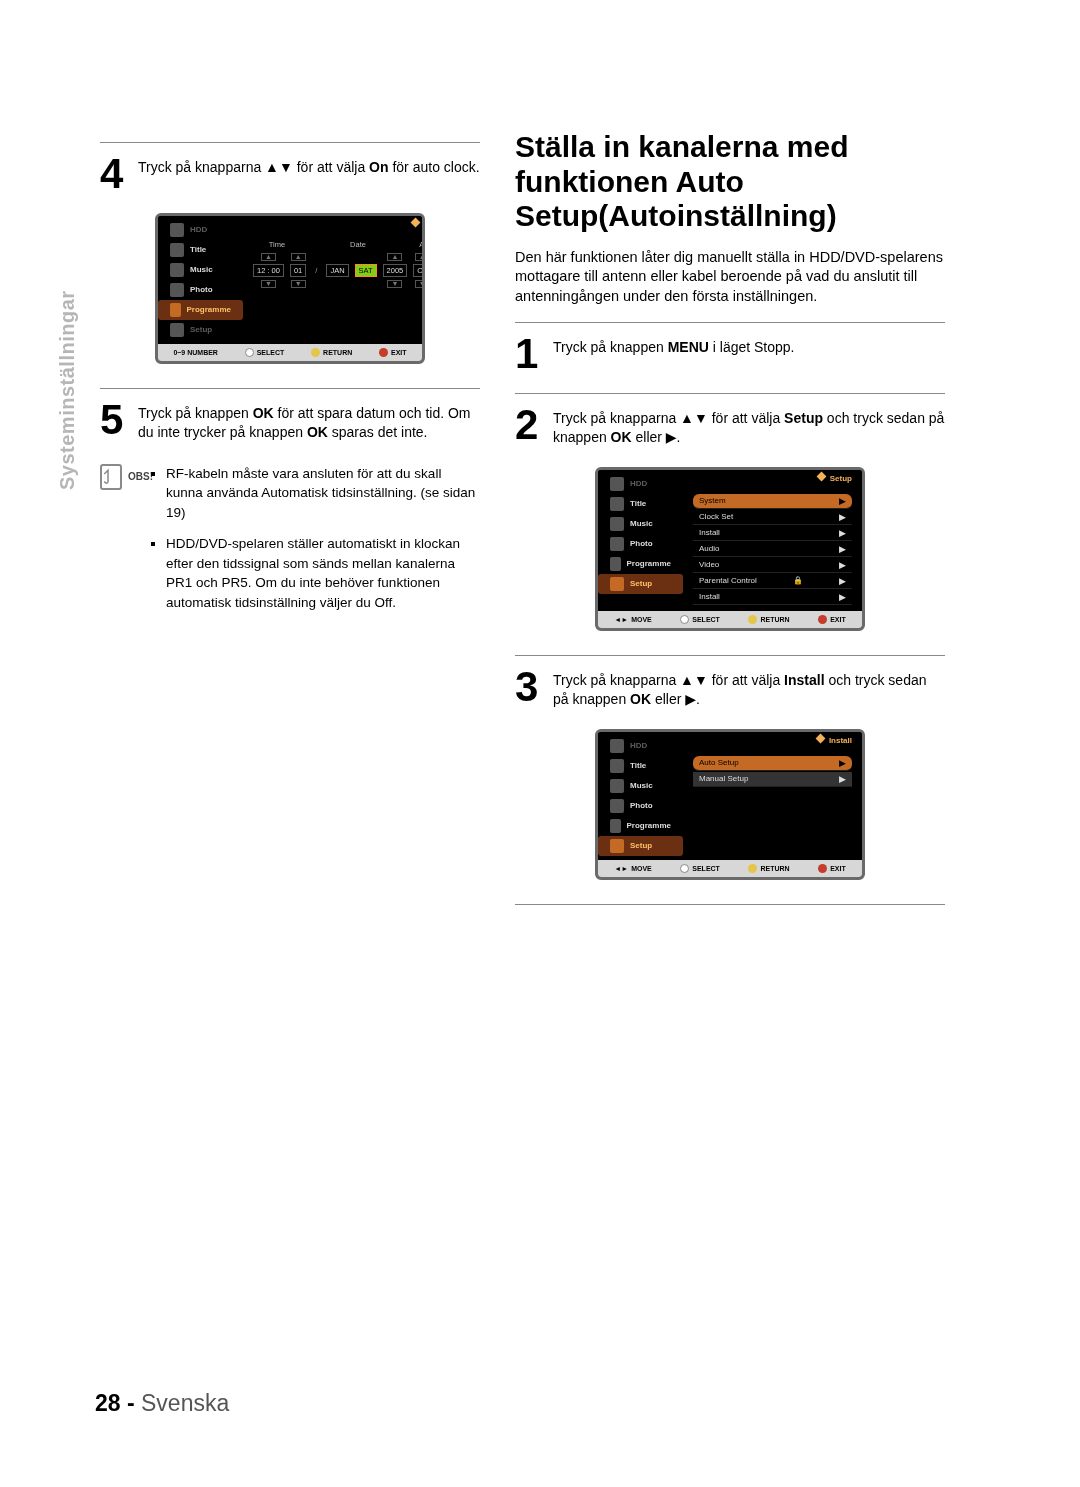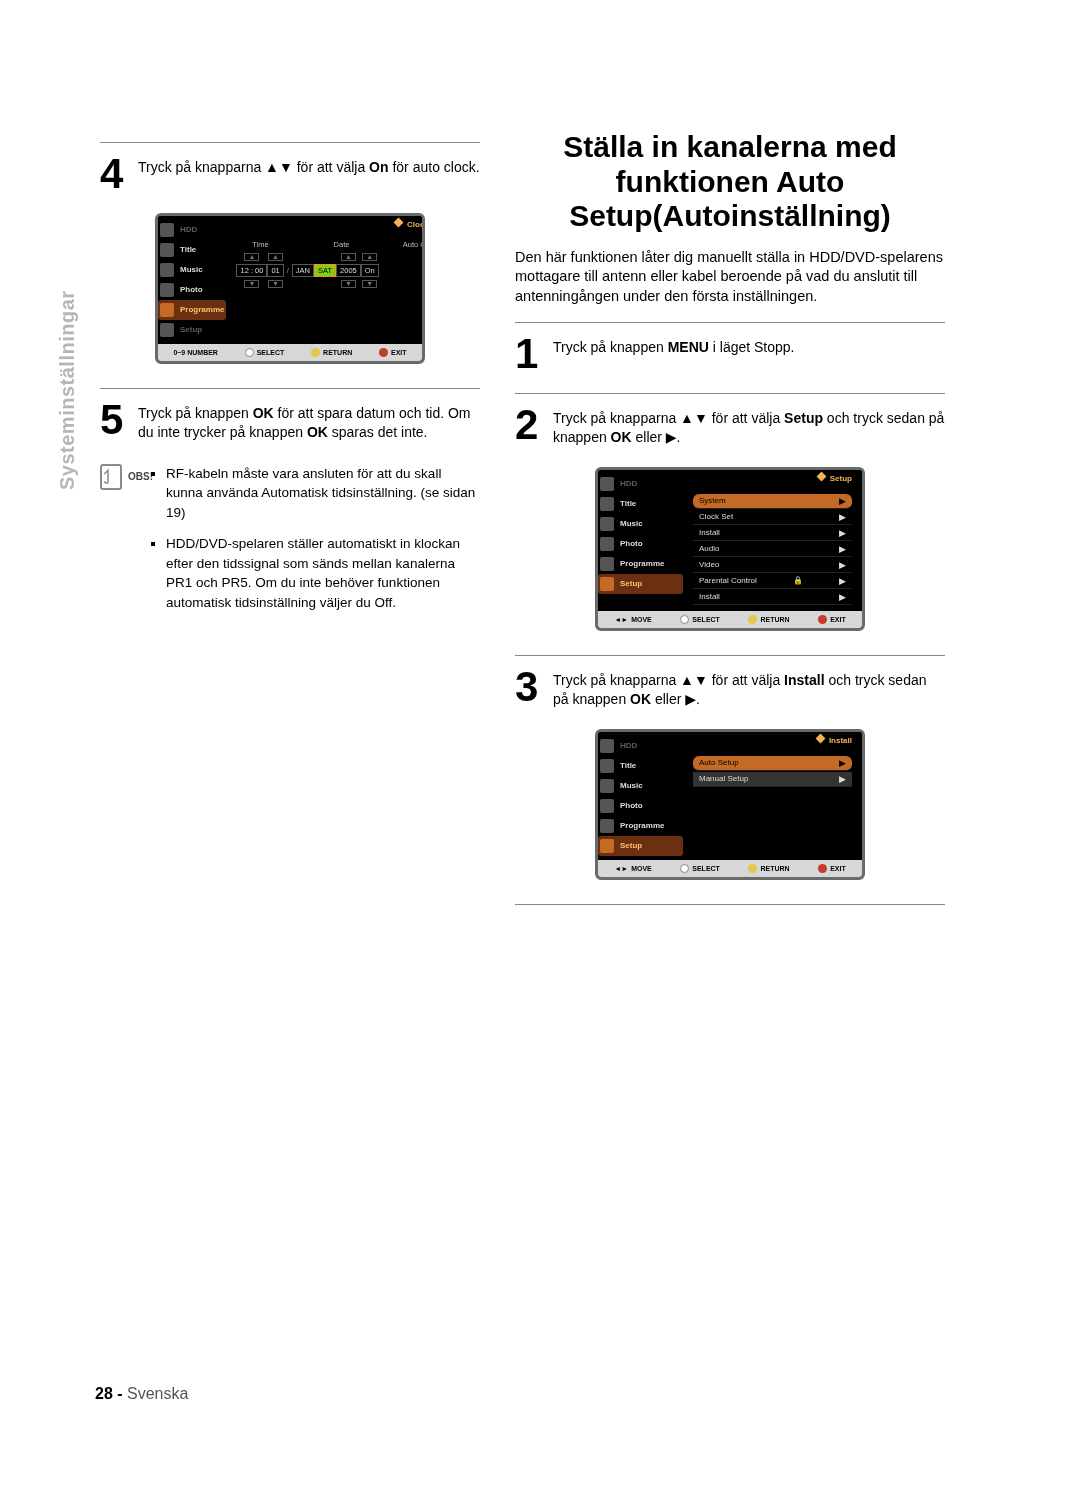--- a/index.html
+++ b/index.html
@@ -19,50 +19,50 @@
   .obs-row { display: flex; align-items: flex-start; gap: 14px; margin-top: 22px; }
   .obs-icon { width: 26px; height: 26px; border: 2px solid #8a8a8a; border-radius: 3px; display: flex; align-items: center; justify-content: center; font-size: 18px; color: #8a8a8a; position:relative; }
   .obs-icon svg path { stroke:#8a8a8a; fill:none; stroke-width:2; }
   .obs-label { font-size: 10px; font-weight: bold; color: #444; }
   .obs-left { display:flex; flex-direction:row; align-items:center; gap:6px; width:34px; }
   .obs-list { font-size: 13.5px; line-height: 1.45; }
   .obs-list li { list-style: square; margin-left: 18px; margin-bottom: 12px; }
 
   .thin-rule { border: none; border-top: 1px solid #888; margin: 12px 0; }
 
-  .right-title { font-size: 30px; font-weight: 800; line-height: 1.15; text-align: center; margin-bottom: 14px; }
+  .right-title { font-size: 30px; font-weight: 800; line-height: 1.15; margin-bottom: 14px; }
   .right-intro { font-size: 14.5px; line-height: 1.35; margin-bottom: 16px; }
 
-  .footer { position:absolute; bottom: 84px; left: 95px; font-size: 16px; }
+  .footer { position:absolute; bottom: 70px; left: 95px; font-size: 23px; }
   .footer .pg { font-weight: 800; }
   .footer .lang { color:#555; }
 
   
   .osd { width: 270px; margin: 18px auto 24px auto; border: 3px solid #6a6a6a; border-radius: 6px; background: #000; color: #fff; font-size: 9px; overflow: hidden; }
   .osd-body { display:flex; min-height: 120px; }
   .osd-side { width: 85px; background: #000; padding: 4px 0; display:flex; flex-direction:column; }
-  .osd-side-item { display:flex; align-items:center; gap:6px; padding: 3px 2px; color:#dcdcdc; font-weight:bold; font-size:8px; }
+  .osd-side-item { display:flex; align-items:center; gap:6px; padding: 3px 12px; color:#dcdcdc; font-weight:bold; font-size:8px; }
   .osd-side-item.dim { color:#5c5c5c; }
   .osd-side-item.hl { background:#6b2f12; color:#ffc067; border-radius:3px; }
   .osd-side-item .ic { width:14px; height:14px; background:#555; border-radius:2px; display:flex; align-items:center; justify-content:center; font-size:8px; }
   .osd-side-item.hl .ic { background:#c46a24; }
   .osd-main { flex:1; background:#000; padding: 6px 10px 6px 10px; position:relative; }
   .osd-caption { position:absolute; top:3px; right:10px; color:#f5b15a; font-weight:bold; font-size:8px; }
   .osd-caption::before { content:""; display:inline-block; width:7px; height:7px; background:#f5b15a; transform: rotate(45deg); margin-right:5px; vertical-align:1px; }
   .osd-foot { background:#d7d7d7; color:#000; display:flex; justify-content:space-around; padding:4px 2px; font-size:7px; font-weight:bold; }
   .osd-foot span { display:flex; align-items:center; gap:3px; }
   .osd-foot .dot { width:9px; height:9px; border-radius:50%; display:inline-block; }
   .dot-white{background:#fff;border:1px solid #888;}
   .dot-yellow{background:#e3c64a;}
   .dot-red{background:#c63c2a;}
 
   .clock-pane { margin-top:18px; }
   .clock-row { display:flex; gap:18px; margin-bottom:4px; font-size:7.5px; color:#bbb; }
   .clock-row .lab { width:35px; text-align:center; }
-  .clock-vals { display:flex; gap:0; align-items:center; font-size:7.5px; }
+  .clock-vals { display:flex; gap:6px; align-items:center; font-size:7.5px; }
   .clock-vals span { border:1px solid #555; padding:1px 3px; color:#ddd; }
   .clock-vals span.sel { background:#84cc16; color:#000; border-color:#ff8a2a; }
   .clock-vals .nobox { border:none; color:#999; }
   .clock-group { display:flex; flex-direction:column; align-items:center; gap:3px; }
   .clock-group .arrow { font-size:7px; color:#777; line-height:0.6; }
 
   .menu-list { margin-top:18px; display:flex; flex-direction:column; gap:1px; }
   .menu-item { display:flex; align-items:center; justify-content:space-between; padding:2px 6px; font-size:8px; color:#ddd; border-bottom:1px solid #222; }
   .menu-item.sel { background:#c46a24; color:#000; border-radius:6px; }
   .menu-item .chev { font-size:9px; }

